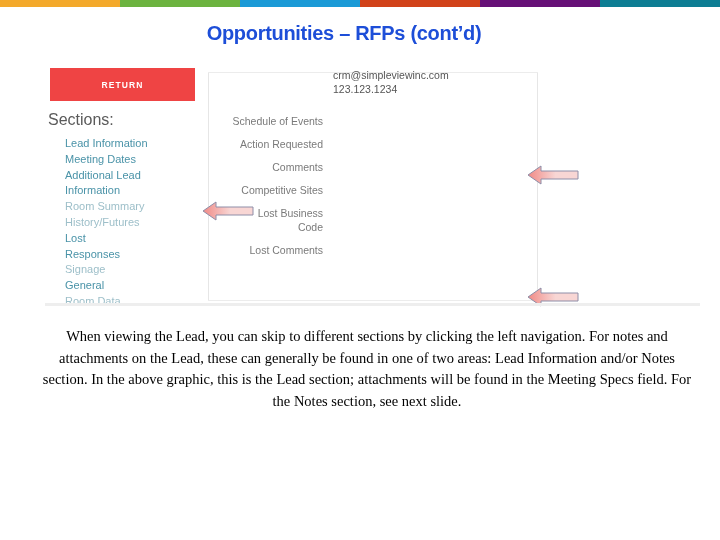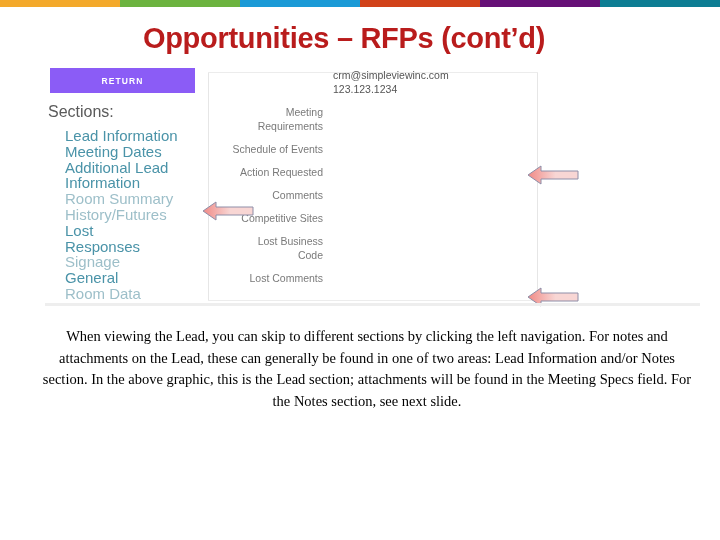--- a/index.html
+++ b/index.html
@@ -26,22 +26,22 @@
   }
   .topbar span { height: 100%; flex: 1 1 0; }
 
   
   .slide-title {
     position: absolute;
     top: 22px;
     left: 0;
     width: 688px;
     text-align: center;
-    color: #b91c1c;
-    font-size: 29px;
+    color: #1d4ed8;
+    font-size: 20px;
     font-weight: bold;
     letter-spacing: -0.3px;
     font-family: "Liberation Sans", sans-serif;
     white-space: nowrap;
   }
 
   
   .shot {
     position: absolute;
     left: 45px;
@@ -61,43 +61,43 @@
 
   
   .nav-col {
     position: absolute;
     left: 0;
     top: 0;
     width: 155px;
   }
   .return-btn {
     width: 145px;
-    height: 25px;
-    background: #8b5cf6;
+    height: 33px;
+    background: #ef4444;
     color: #ffffff;
     font-size: 8.5px;
     font-weight: bold;
     letter-spacing: 1.1px;
     display: flex;
     align-items: center;
     justify-content: center;
     margin-left: 5px;
   }
   .sections-label {
     margin-top: 10px;
     margin-left: 3px;
     font-size: 16px;
     color: #5a5a5a;
   }
   .nav-list {
     margin-top: 7px;
     margin-left: 20px;
   }
   .nav-item {
-    font-size: 15px;
+    font-size: 11px;
     line-height: 15.8px;
     color: #4a93a8;
     white-space: pre-line;
   }
   .nav-item.dim { color: #9dbfc9; }
 
   
   .panel-divider {
     position: absolute;
     left: 163px;
@@ -218,22 +218,20 @@
       </div>
   </div>
 
   <div class="fields">
       <div class="field-row">
         <div class="field-label"></div>
         <div class="field-value">crm@simpleviewinc.com
 123.123.1234</div>
       </div>
       <div class="field-row">
-        <div class="field-label">Meeting
-Requirements</div>
       </div>
       <div class="field-row">
         <div class="field-label">Schedule of Events</div>
         <div class="field-value"></div>
       </div>
       <div class="field-row">
         <div class="field-label">Action Requested</div>
         <div class="field-value"></div>
       </div>
       <div class="field-row">

